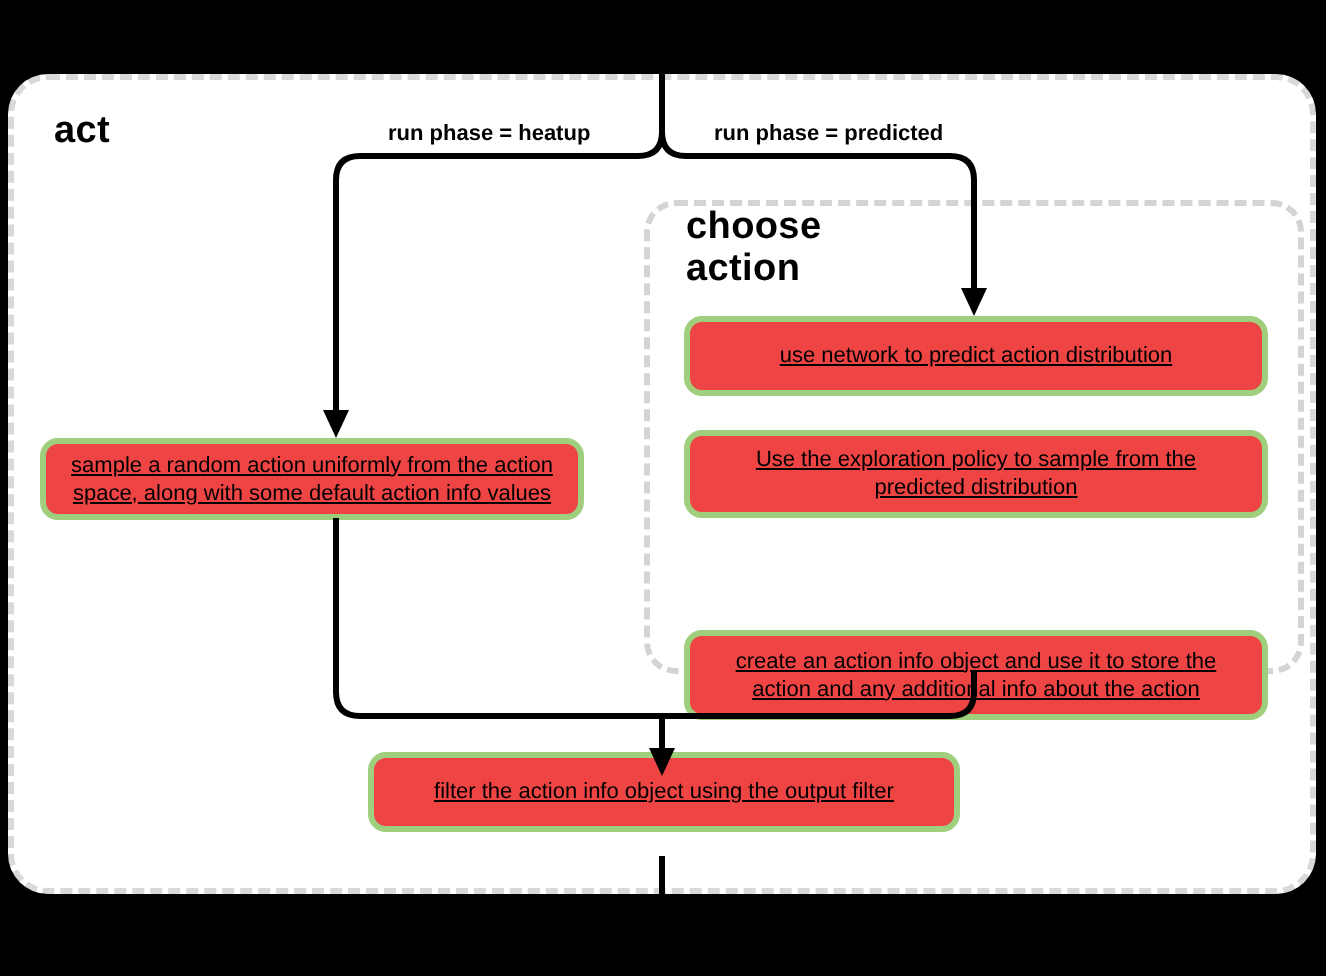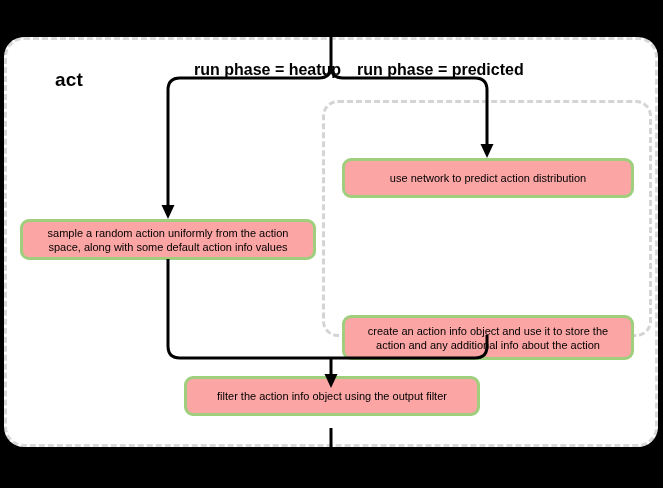--- a/index.html
+++ b/index.html
@@ -22,30 +22,29 @@
     width: 648px;
     height: 404px;
     background: #ffffff;
     border: 3px dashed #d9d9d9;
     border-radius: 20px;
     z-index: 1;
   }
   .abs { position: absolute; }
   #act-title {
     left: 27px;
-    top: 69px;
+    top: 55px;
     font-size: 19px;
     font-weight: bold;
     color: #000;
     z-index: 3;
     letter-spacing: 0.2px;
-    margin-left: 28px;
   }
   .branch-label {
-    font-size: 16px;
+    font-size: 11px;
     font-weight: bold;
     color: #000;
     z-index: 3;
     white-space: nowrap;
   }
   #label-heatup  { left: 194px; top: 61px; }
   #label-training{ left: 357px; top: 61px; }
   #choose-group {
     left: 322px;
     top: 100px;
@@ -61,34 +60,35 @@
     width: 92px;
     font-size: 19px;
     font-weight: bold;
     line-height: 21px;
     color: #000;
     z-index: 3;
     letter-spacing: 0.2px;
   }
   .node {
     box-sizing: border-box;
-    background: #fca5a5;
+    background: #ef4444;
     border: 3px solid #9fce7c;
     border-radius: 9px;
     display: flex;
     align-items: center;
     justify-content: center;
     text-align: center;
     font-size: 11px;
     line-height: 14px;
     color: #000;
     padding: 2px 10px;
     z-index: 4;
+    text-decoration: underline;
   }
-  #node-sample      { left: 20px;  top: 219px; width: 296px; height: 41px; }
+  #node-sample      { left: 20px;  top: 219px; width: 272px; height: 41px; }
   #node-network     { left: 342px; top: 158px; width: 292px; height: 40px; }
   #node-exploration { left: 342px; top: 215px; width: 292px; height: 44px; }
   #node-create      { left: 342px; top: 275px; width: 292px; height: 45px; margin-top: 40px; }
   #node-filter      { left: 184px; top: 376px; width: 296px; height: 40px; }
   #connectors {
     position: absolute;
     left: 0;
     top: 0;
     z-index: 5;
     pointer-events: none;
@@ -110,29 +110,33 @@
   <div id="panel" class="abs"></div>
 
   <div id="act-title" class="abs">act</div>
 
   <div id="label-heatup" class="abs branch-label">run phase = heatup</div>
 
   <div id="label-training" class="abs branch-label">run phase = predicted</div>
 
   <div id="choose-group" class="abs"></div>
 
+  <div id="choose-title" class="abs">choose action</div>
 
   <div id="node-sample" class="abs node">
     <span>sample a random action uniformly from the action space, along with some default action info values</span>
   </div>
 
   <div id="node-network" class="abs node">
     <span>use network to predict action distribution</span>
   </div>
 
+  <div id="node-exploration" class="abs node">
+    <span>Use the exploration policy to sample from the predicted distribution</span>
+  </div>
 
   <div id="node-create" class="abs node">
     <span>create an action info object and use it to store the action and any additional info about the action</span>
   </div>
 
   <div id="node-filter" class="abs node">
     <span>filter the action info object using the output filter</span>
   </div>
 
   <svg id="connectors" width="663" height="488" viewBox="0 0 663 488">

